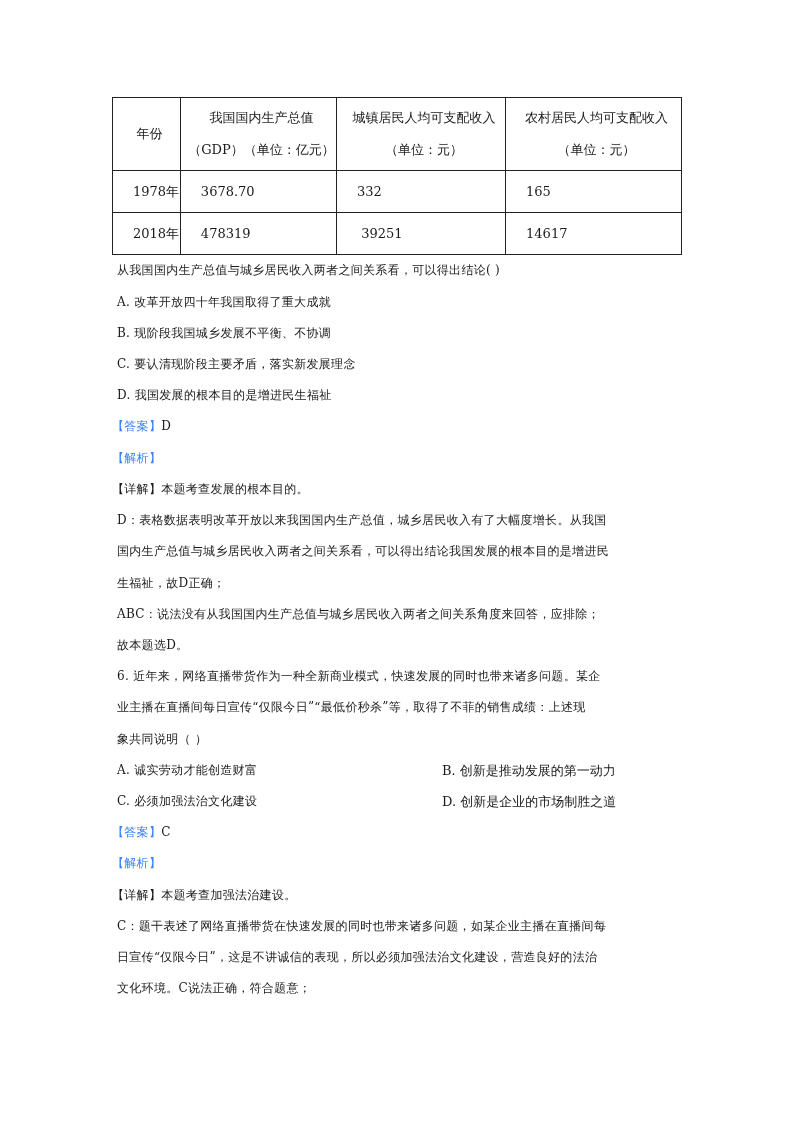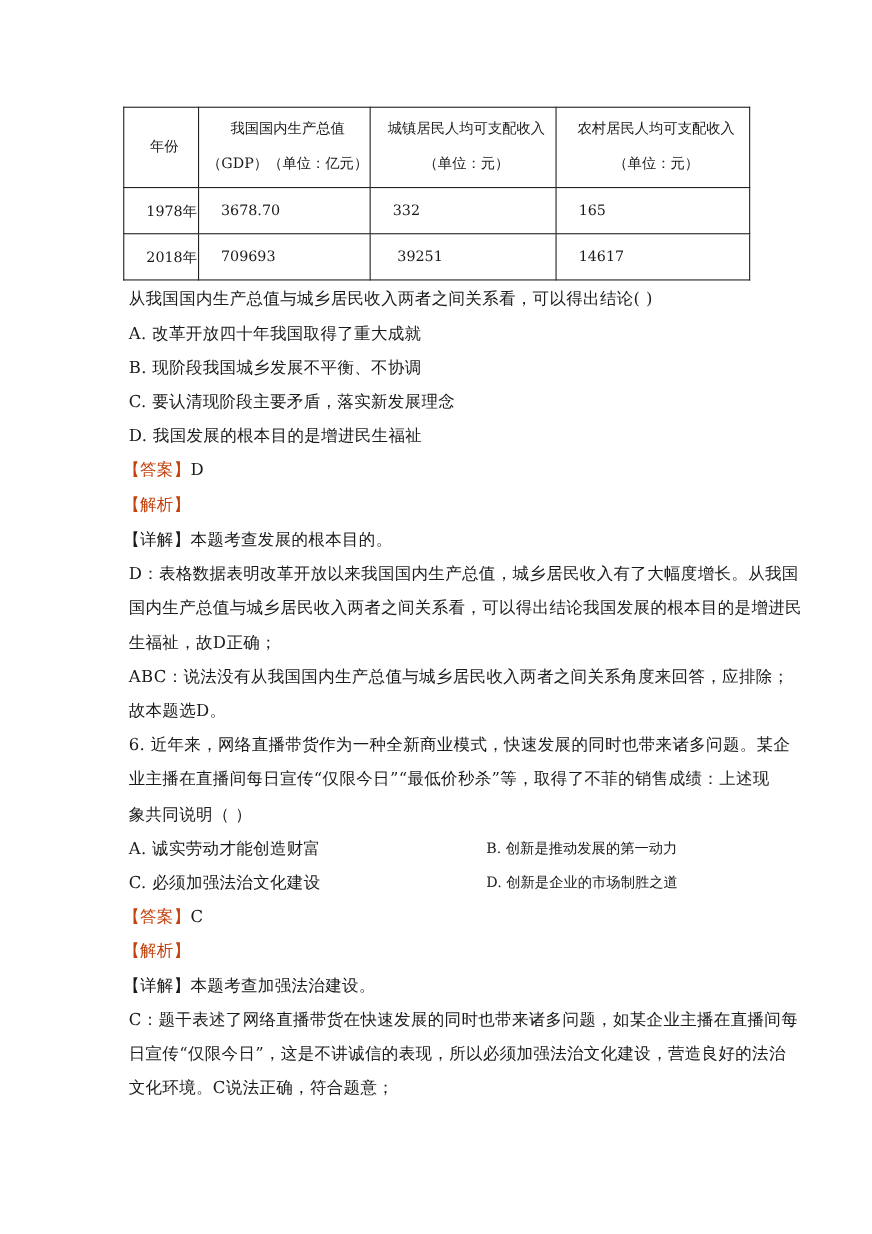--- a/index.html
+++ b/index.html
@@ -12,22 +12,22 @@
   table.data {
     position: absolute; left: 112px; top: 97px; width: 570px;
     border-collapse: collapse; font-size: 13px;
   }
   table.data td {
     border: 1px solid #222; padding: 0 0 0 6px; vertical-align: middle;
   }
   table.data tr.head td { height: 72px; line-height: 32px; text-align: center; }
   table.data tr.row td { height: 41px; padding-left: 20px; }
   .c1 { width: 61px; } .c2 { width: 150px; } .c3 { width: 163px; } .c4 { width: 170px; margin-left: 48px; }
-  .line { position: absolute; left: 117px; white-space: nowrap; font-size: 15px; letter-spacing: 0.3px; }
-  .tag { color: #c2410c; }
+  .line { position: absolute; left: 117px; white-space: nowrap; font-size: 12px; letter-spacing: 0.3px; }
+  .tag { color: #3b82f6; }
   .tag-dark { color: #1a1a1a; margin-top: 24px; }
   .opt2 { position: absolute; left: 442px; white-space: nowrap; font-size: 13px; }
 </style>
 </head>
 <body>
 
 <div class="page">
 
   <table class="data">
     <tbody>
@@ -38,21 +38,21 @@
       <td class="c4"><span>农村居民人均可支配收入</span><br><span>（单位：元）</span></td>
     </tr>
     <tr class="row">
       <td>1978年</td>
       <td>3678.70</td>
       <td>332</td>
       <td>165</td>
     </tr>
     <tr class="row">
       <td>2018年</td>
-      <td style="white-space:pre">709693</td>
+      <td style="white-space:pre">478319</td>
       <td style="white-space:pre"> 39251</td>
       <td>14617</td>
     </tr>
   </tbody>
     </table>
 
   <div class="line" style="top:262px">从我国国内生产总值与城乡居民收入两者之间关系看，可以得出结论(    )</div>
   <div class="line" style="top:294px">A.  改革开放四十年我国取得了重大成就</div>
   <div class="line" style="top:325px">B.  现阶段我国城乡发展不平衡、不协调</div>
   <div class="line" style="top:356px">C.  要认清现阶段主要矛盾，落实新发展理念</div>

